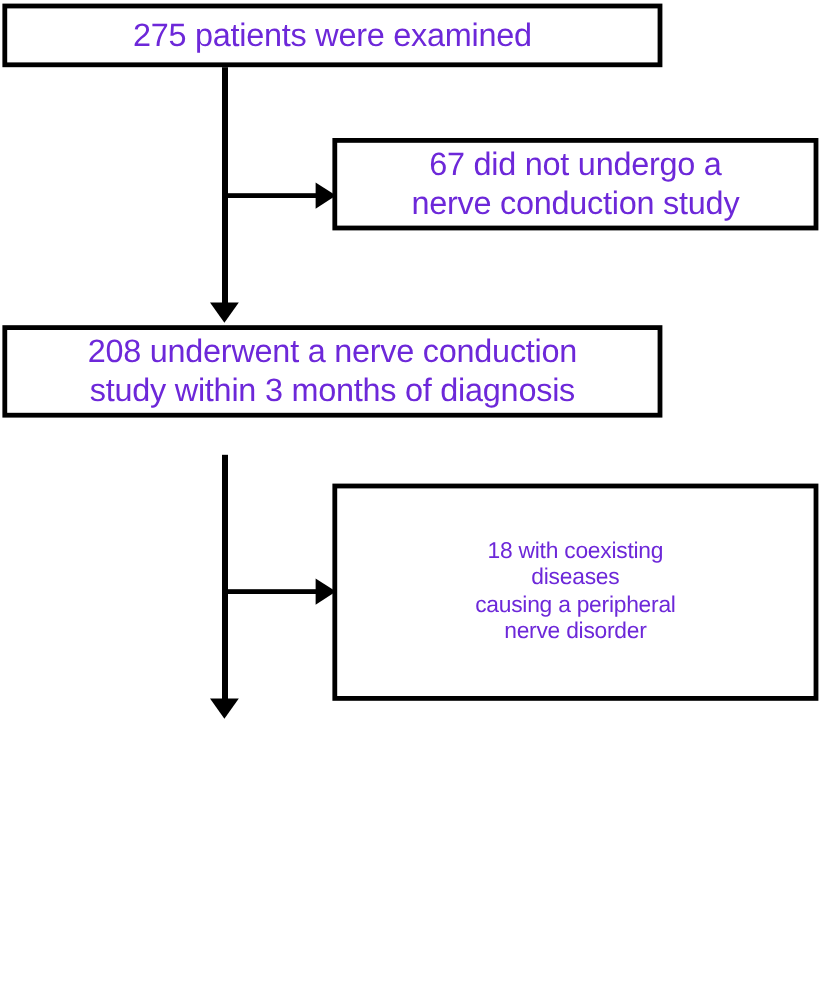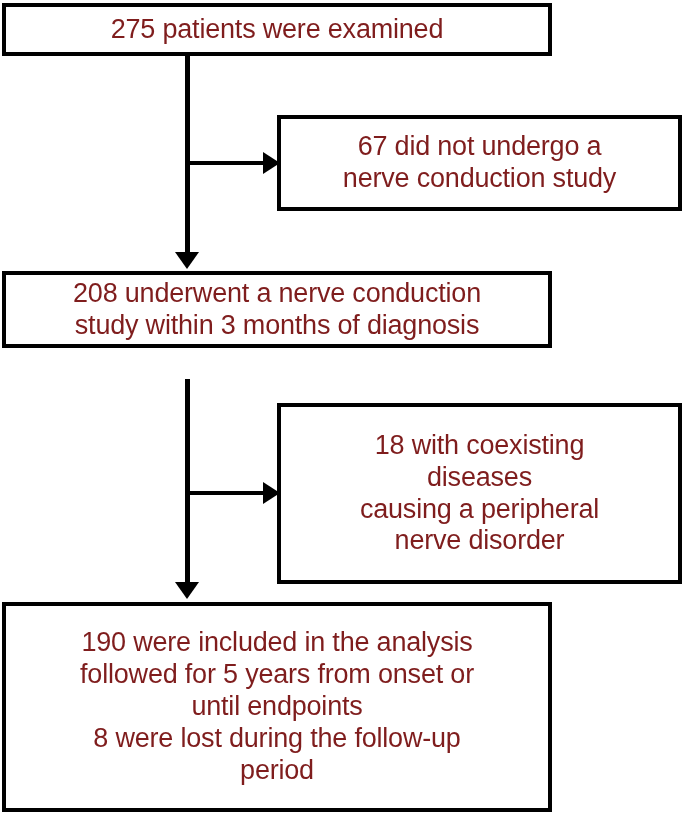--- a/index.html
+++ b/index.html
@@ -17,34 +17,34 @@
   }
   .node {
     position: absolute;
     box-sizing: border-box;
     border: 4px solid #000000;
     background: #ffffff;
     display: flex;
     align-items: center;
     justify-content: center;
     text-align: center;
-    color: #7f1d1d;
+    color: #6d28d9;
     line-height: 1.18;
     letter-spacing: -0.2px;
   }
   .node .txt {
     padding: 0 6px;
     white-space: pre-line;
   }
 
   
   #box-examined   { left: 2px;   top: 3px;   width: 550px; height: 53px;  font-size: 27px; }
-  #box-nocs       { left: 277px; top: 115px; width: 405px; height: 96px; font-size: 27px; justify-content: center; }
+  #box-nocs       { left: 277px; top: 115px; width: 405px; height: 77px; font-size: 27px; justify-content: center; }
   #box-underwent  { left: 2px;   top: 271px; width: 550px; height: 77px; font-size: 27px; }
-  #box-coexist    { left: 277px; top: 403px; width: 405px; height: 181px; font-size: 27px; }
+  #box-coexist    { left: 277px; top: 403px; width: 405px; height: 181px; font-size: 19px; }
   #box-included   { left: 2px;   top: 602px; width: 550px; height: 210px; font-size: 27px; }
 
   
   .vline {
     position: absolute;
     background: #000000;
     width: 5px;
   }
   .vhead {
     position: absolute;
@@ -97,27 +97,20 @@
 study within 3 months of diagnosis</span>
   </div>
 
   <div class="node" id="box-coexist">
     <span class="txt">18 with coexisting
 diseases
 causing a peripheral
 nerve disorder</span>
   </div>
 
-  <div class="node" id="box-included">
-    <span class="txt">190 were included in the analysis
-followed for 5 years from onset or
-until endpoints
-8 were lost during the follow-up
-period</span>
-  </div>
 
   <div class="vline" id="vline-1"></div>
   <div class="vhead" id="vhead-1"></div>
 
   <div class="hline" id="hline-1"></div>
   <div class="hhead" id="hhead-1"></div>
 
   <div class="vline" id="vline-2"></div>
   <div class="vhead" id="vhead-2"></div>
 

